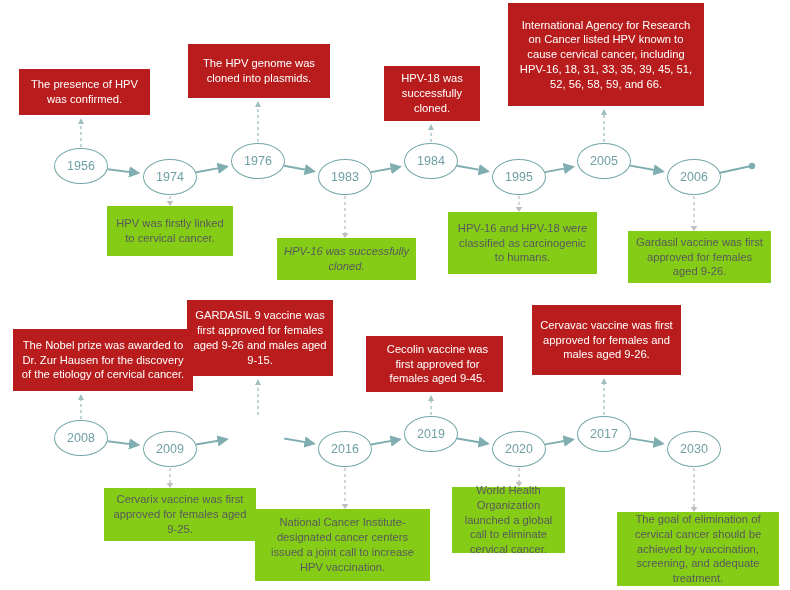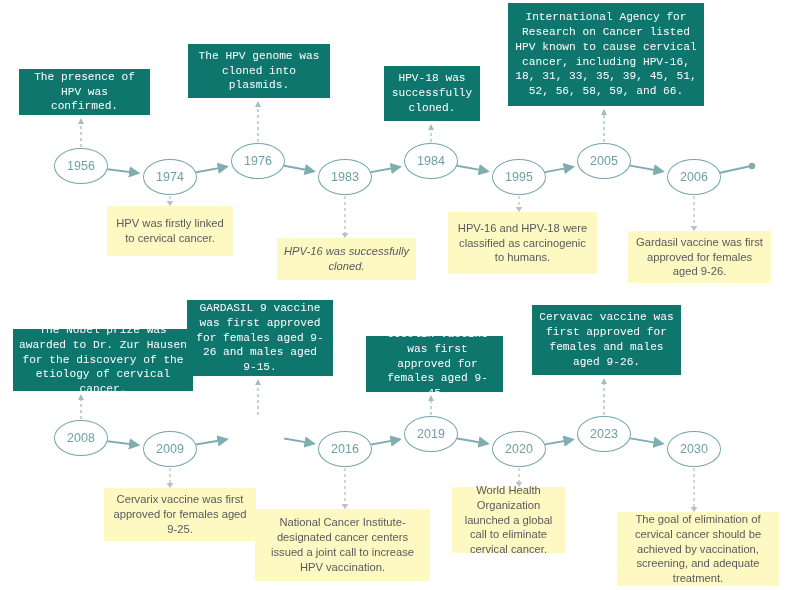--- a/index.html
+++ b/index.html
@@ -48,26 +48,25 @@
     align-items: center;
     justify-content: center;
     text-align: center;
     line-height: 1.32;
     font-size: 11.2px;
     font-family: "Liberation Sans", sans-serif;
     padding: 4px 6px;
     z-index: 2;
   }
   .card.teal {
-    background: #0f766e;
+    background: #b91c1c;
     color: #ffffff;
-    font-family: Liberation Mono, monospace;
   }
   .card.gray {
-    background: #fef9c3;
+    background: #84cc16;
     color: #59595b;
   }
 </style>
 </head>
 <body>
 
 <div id="canvas">
   <svg id="svg-layer" width="790" height="590" viewBox="0 0 790 590">
       <defs>
         <marker id="arrow" markerWidth="6" markerHeight="6" refX="5" refY="3" orient="auto" markerUnits="strokeWidth">
@@ -138,17 +137,17 @@
     <div class="card teal" style="left: 13px; top: 329px; width: 180px; height: 62px;">The Nobel prize was awarded to Dr. Zur Hausen for the discovery of the etiology of cervical cancer.</div>
     <div class="node" style="left: 143px; top: 431px; width: 54px; height: 36px;">2009</div>
     <div class="card gray" style="left: 104px; top: 488px; width: 152px; height: 53px;">Cervarix vaccine was first approved  for females aged 9-25.</div>
     <div class="card teal" style="left: 187px; top: 300px; width: 146px; height: 76px;">GARDASIL 9 vaccine was first approved for females aged 9-26 and males aged 9-15.</div>
     <div class="node" style="left: 318px; top: 431px; width: 54px; height: 36px;">2016</div>
     <div class="card gray" style="left: 255px; top: 509px; width: 175px; height: 72px;">National Cancer Institute-designated cancer centers issued a joint call to increase HPV vaccination.</div>
     <div class="node" style="left: 404px; top: 416px; width: 54px; height: 36px;">2019</div>
     <div class="card teal" style="left: 366px; top: 336px; width: 137px; height: 56px; padding-left: 12px;">Cecolin vaccine was first approved for females aged 9-45.</div>
     <div class="node" style="left: 492px; top: 431px; width: 54px; height: 36px;">2020</div>
     <div class="card gray" style="left: 452px; top: 487px; width: 113px; height: 66px;">World Health Organization launched a global call to eliminate cervical cancer.</div>
-    <div class="node" style="left: 577px; top: 416px; width: 54px; height: 36px;">2023</div>
+    <div class="node" style="left: 577px; top: 416px; width: 54px; height: 36px;">2017</div>
     <div class="card teal" style="left: 532px; top: 305px; width: 149px; height: 70px;">Cervavac vaccine was first approved for females and males aged 9-26.</div>
     <div class="node" style="left: 667px; top: 431px; width: 54px; height: 36px;">2030</div>
     <div class="card gray" style="left: 617px; top: 512px; width: 162px; height: 74px;">The goal of elimination of cervical cancer should be achieved by vaccination, screening, and adequate treatment.</div>
   </div>
 
 </body></html>

